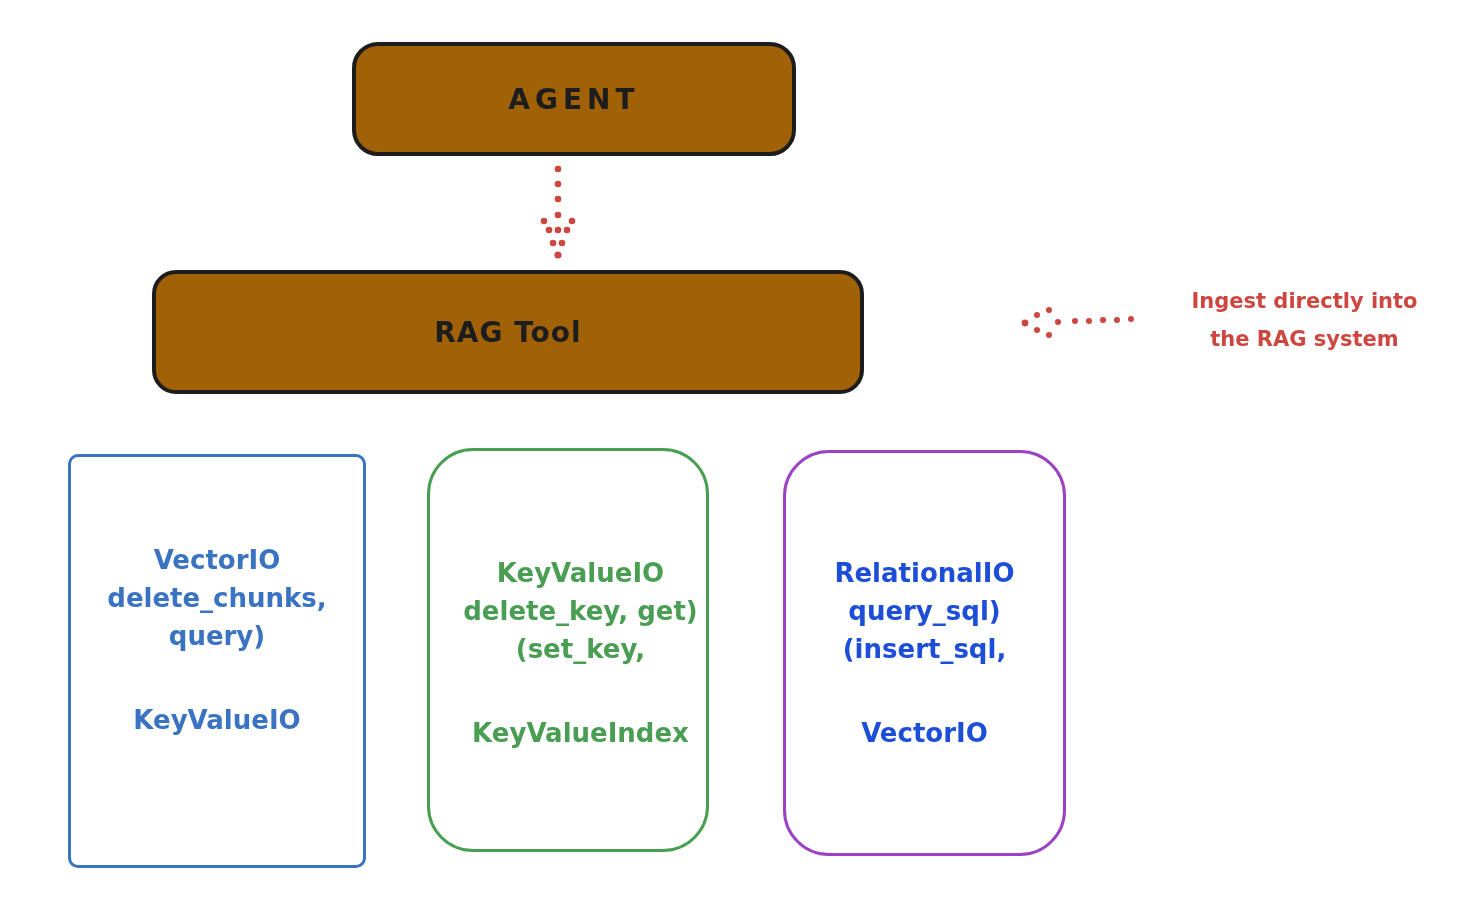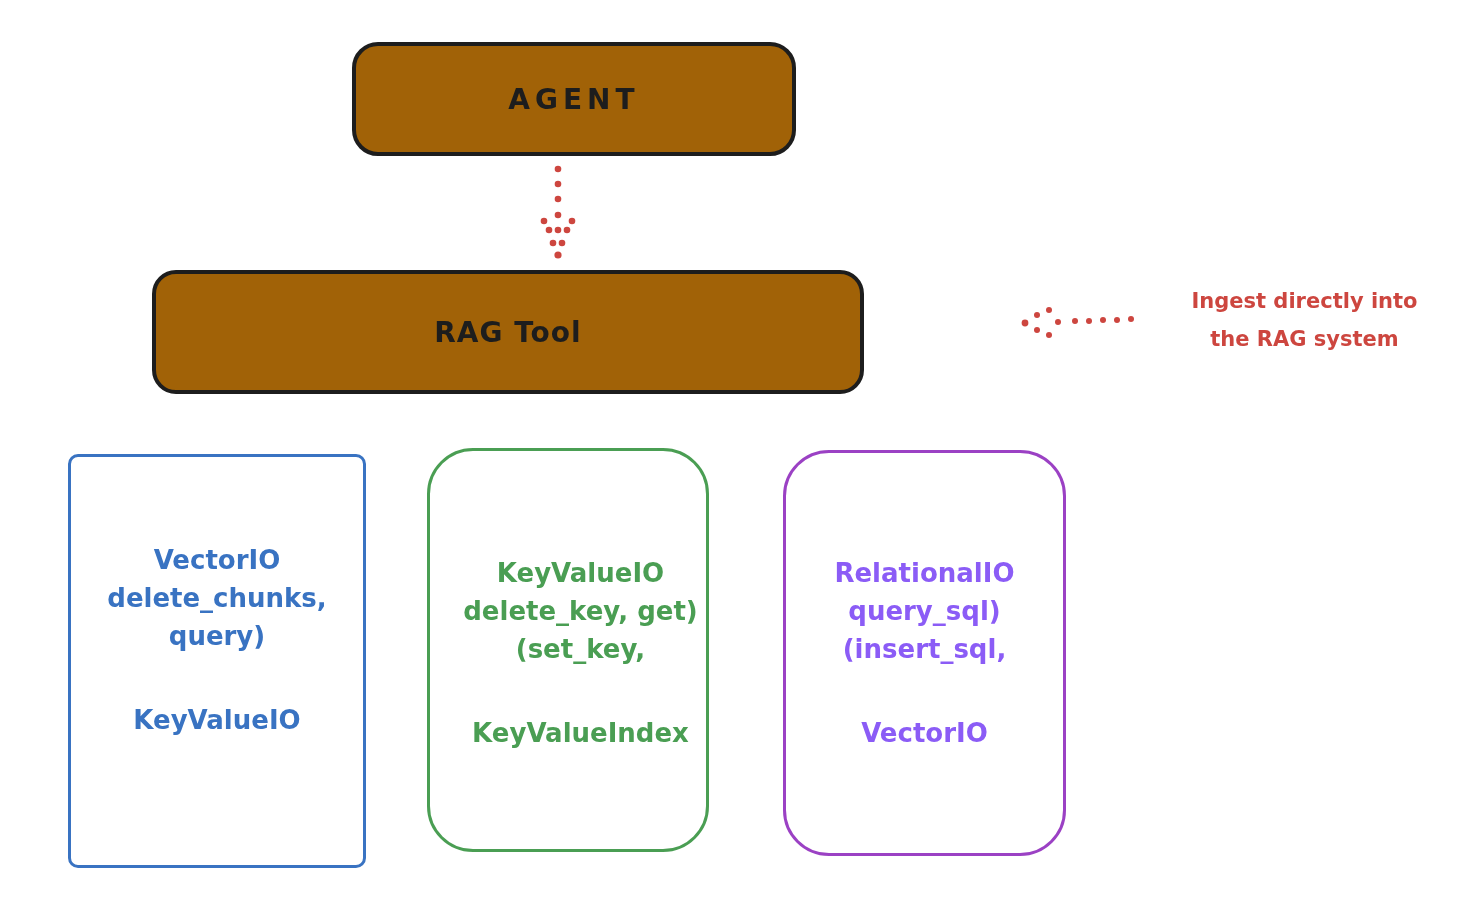--- a/index.html
+++ b/index.html
@@ -144,21 +144,21 @@
 
   <div class="backend-box backend-keyvalue" style="color: rgb(74, 158, 83); border-color: rgb(74, 158, 83); padding-left: 25px;">
     <div class="io-lines">
       <div class="io-line">KeyValueIO</div>
       <div class="io-line">delete_key, get)</div>
       <div class="io-line">(set_key,</div>
     </div>
     <div class="index-label">KeyValueIndex</div>
   </div>
 
-  <div class="backend-box backend-relational" style="color: #8b5cf6; border-color: rgb(155, 65, 196);">
+  <div class="backend-box backend-relational" style="color: #1d4ed8; border-color: rgb(155, 65, 196);">
     <div class="io-lines">
       <div class="io-line">RelationalIO</div>
       <div class="io-line">query_sql)</div>
       <div class="io-line">(insert_sql,</div>
     </div>
     <div class="index-label">VectorIO</div>
   </div>
 
 </div>
 

